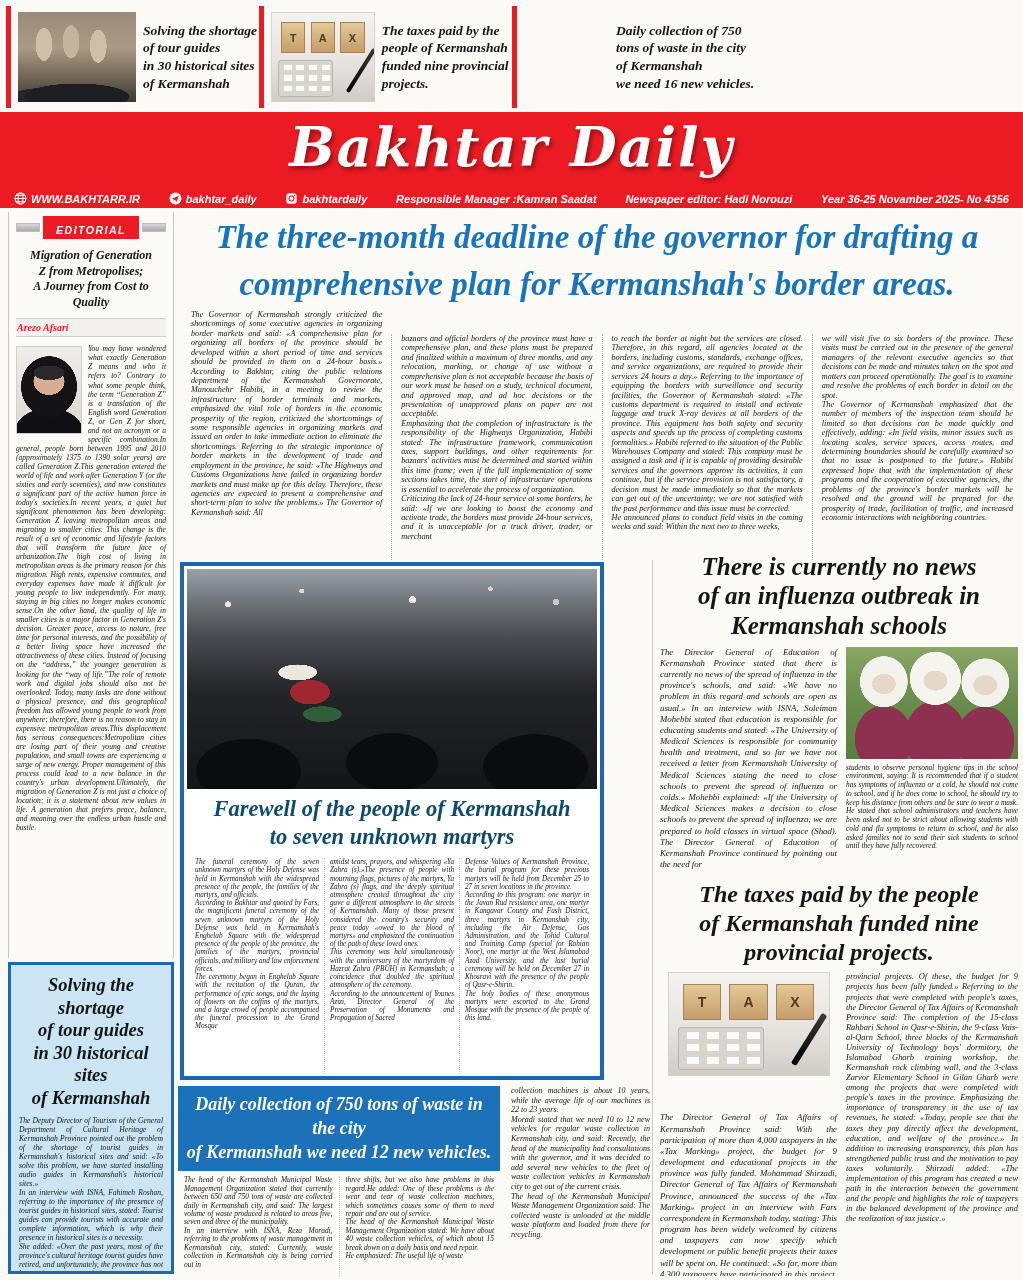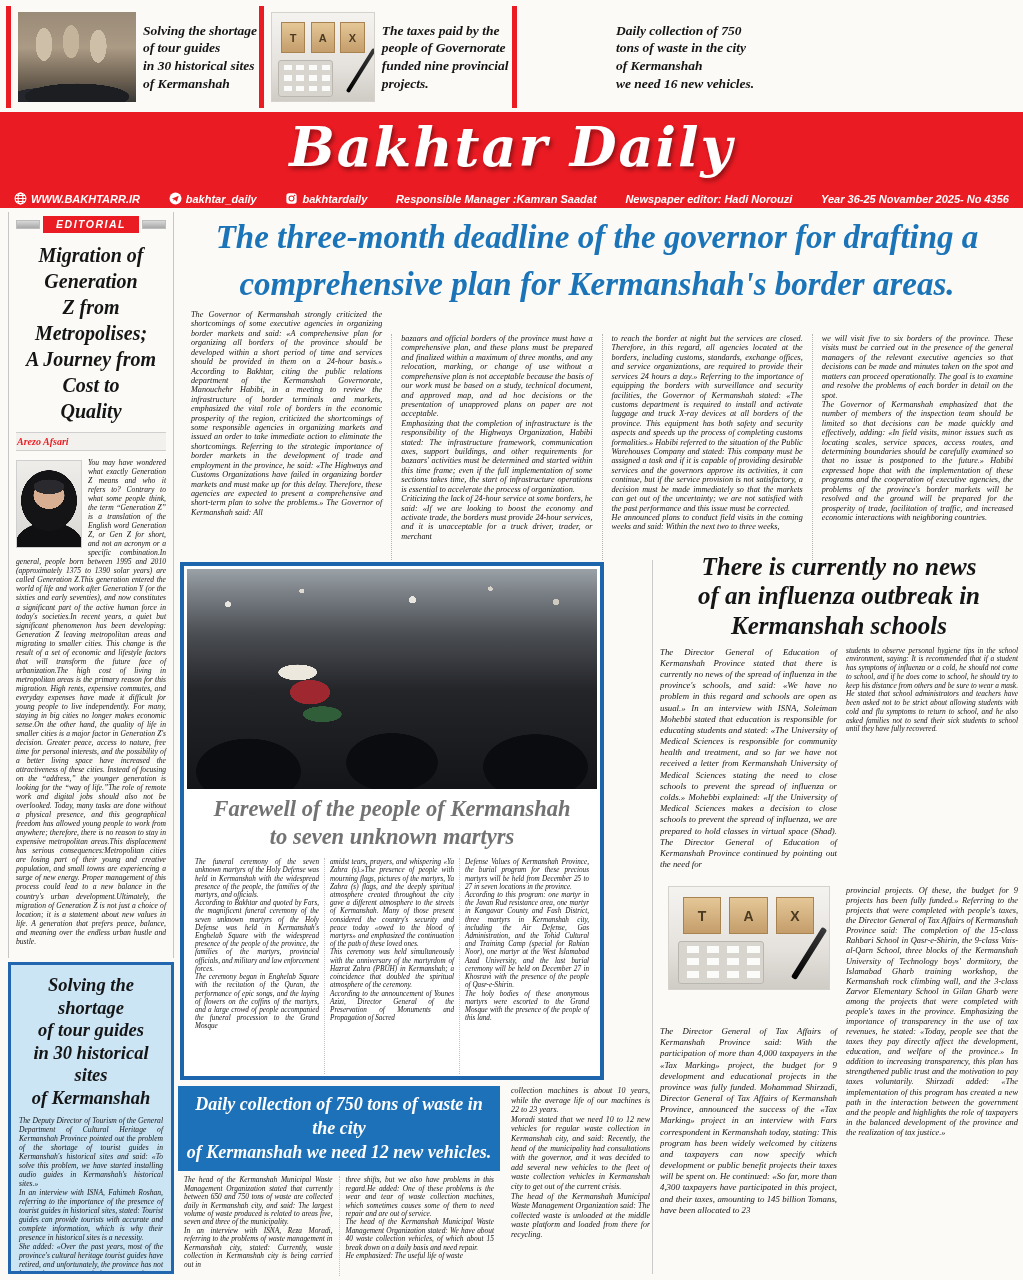--- a/index.html
+++ b/index.html
@@ -19,22 +19,22 @@
   .masthead { position:absolute; left:0; top:112px; width:1023px; height:96px; background:#ea1b23; }
   .mast-title { text-align:center; color:#fff; font-family:"DejaVu Serif", serif; font-weight:bold; font-style:italic; font-size:54px; line-height:70px; text-shadow:2px 3px 4px rgba(0,0,0,.4); letter-spacing:2px; }
   .mast-info { position:absolute; left:0; right:0; bottom:3px; display:flex; align-items:center; justify-content:space-between; padding:0 14px; color:#fff; font-family:"Liberation Sans", sans-serif; font-style:italic; font-weight:bold; font-size:11px; }
   .mi { display:flex; align-items:center; gap:4px; }
   .mi svg { width:13px; height:13px; flex:none; }
 
   
   .editorial { position:absolute; left:8px; top:212px; width:166px; height:746px; border-left:1px solid #c6c6c6; border-right:1px solid #c6c6c6; padding:4px 7px 0 7px; background:#fbfaf7; overflow:hidden; }
   .ed-label-row { display:flex; align-items:center; gap:3px; }
   .ed-bar { flex:1; height:9px; background:linear-gradient(180deg,#d8d8d8,#a8a8a8); border:1px solid #bdbdbd; }
-  .ed-label { background:#ea1b23; color:#fff; font-family:"Liberation Sans", sans-serif; font-weight:bold; font-style:italic; font-size:10.5px; letter-spacing:1.5px; padding:2px 13px 3px; }
-  .ed-title { text-align:center; font-weight:bold; font-style:italic; font-size:20px; line-height:1.3; margin:9px 0 8px; white-space:pre-line; }
+  .ed-label { background:#ea1b23; color:#fff; font-family:"Liberation Sans", sans-serif; font-weight:bold; font-style:italic; font-size:10.5px; letter-spacing:1.5px; padding:8px 13px 3px; }
+  .ed-title { text-align:center; font-weight:bold; font-style:italic; font-size:12px; line-height:1.3; margin:9px 0 8px; white-space:pre-line; }
   .ed-author { color:#ea1b23; font-weight:bold; font-style:italic; font-size:10px; border-top:1px solid #cfcfcf; border-bottom:1px solid #cfcfcf; padding:3px 1px; background:#f3f1ed; margin-bottom:7px; }
   .ed-body { font-size:7.6px; font-style:italic; text-align:justify; line-height:1.19; }
   .ed-photo { float:left; width:66px; height:88px; margin:2px 6px 2px 0;
     background:
       radial-gradient(ellipse 34% 12% at 50% 30%, #2a2a2e 0 70%, transparent 71%),
       radial-gradient(ellipse 40% 26% at 50% 40%, #d8ae93 0 60%, transparent 61%),
       radial-gradient(ellipse 62% 50% at 50% 46%, #141417 0 70%, transparent 71%),
       radial-gradient(ellipse 75% 38% at 50% 98%, #101013 0 70%, transparent 71%),
       linear-gradient(180deg,#efedea 0%, #d9d7d3 100%);
     border:1px solid #cfcfcf; }
@@ -59,33 +59,33 @@
       radial-gradient(circle 6px at 55% 14%, #e9e6df 60%, transparent 61%),
       radial-gradient(circle 4px at 74% 9%, #d8d4cc 60%, transparent 61%),
       radial-gradient(circle 5px at 90% 15%, #cfcabf 60%, transparent 61%),
       radial-gradient(ellipse 36px 22px at 30% 56%, #9e2730 0 55%, transparent 56%),
       radial-gradient(ellipse 32px 13px at 27% 47%, #ece8dd 0 60%, transparent 61%),
       radial-gradient(ellipse 32px 13px at 33% 66%, #2f5e38 0 60%, transparent 61%),
       radial-gradient(ellipse 70px 45px at 50% 88%, #0b0c0f 0 65%, transparent 66%),
       radial-gradient(ellipse 80px 50px at 15% 92%, #0b0c0f 0 65%, transparent 66%),
       radial-gradient(ellipse 80px 50px at 85% 90%, #0b0c0f 0 65%, transparent 66%),
       linear-gradient(180deg,#9aa2a8 0%, #7c8288 10%, #4a4d52 30%, #232529 55%, #141518 100%); }
-  .martyrs-headline { color:#737373; text-align:center; font-weight:bold; font-style:italic; font-size:22.5px; line-height:1.25; white-space:pre-line; padding:3px 0 4px; }
+  .martyrs-headline { color:#0c4a6e; text-align:center; font-weight:bold; font-style:italic; font-size:22.5px; line-height:1.25; white-space:pre-line; padding:3px 0 4px; }
   .martyrs-cols { display:flex; padding:3px 6px; height:222px; overflow:hidden; }
   .mcol { flex:1; padding:0 5px; font-size:7.2px; font-style:italic; text-align:justify; line-height:1.14; white-space:pre-line; }
   .mcol + .mcol { border-left:1px dotted #c0c0c0; }
 
   
   .vdiv { position:absolute; left:652px; top:560px; width:1px; height:714px; background:#c9c9c9; }
 
   .flu { position:absolute; left:660px; top:552px; width:358px; }
   .flu-headline { text-align:center; font-weight:bold; font-style:italic; font-size:25px; line-height:1.17; white-space:pre-line; }
   .flu-body { display:flex; margin-top:7px; height:232px; overflow:hidden; }
   .flu-col1 { width:186px; padding-right:9px; font-size:8.8px; font-style:italic; text-align:justify; line-height:1.27; }
-  .flu-right { flex:1; display:flex; }
+  .flu-right { flex:1; display:flex; flex-direction:column; }
   .girls-art { height:112px; flex:none; margin-bottom:5px;
     background:
       radial-gradient(ellipse 7% 9% at 22% 33%, #e6d7c8 0 98%, transparent 100%),
       radial-gradient(ellipse 14% 23% at 22% 31%, #f4f2ec 0 98%, transparent 100%),
       radial-gradient(ellipse 17% 30% at 22% 82%, #8e3050 0 98%, transparent 100%),
       radial-gradient(ellipse 7% 9% at 52% 30%, #e6d7c8 0 98%, transparent 100%),
       radial-gradient(ellipse 15% 24% at 52% 28%, #f6f4ef 0 98%, transparent 100%),
       radial-gradient(ellipse 18% 32% at 52% 80%, #8e3050 0 98%, transparent 100%),
       radial-gradient(ellipse 7% 9% at 81% 34%, #e6d7c8 0 98%, transparent 100%),
       radial-gradient(ellipse 14% 22% at 81% 32%, #f4f2ec 0 98%, transparent 100%),
@@ -146,21 +146,21 @@
     <div class="teaser">
       <div class="tbar"></div>
       <div class="timg tax-art tax-art-sm">
         <div class="tax-block b1">T</div>
         <div class="tax-block b2">A</div>
         <div class="tax-block b3">X</div>
         <div class="tax-calc"></div>
         <div class="tax-pen"></div>
       </div>
       <div class="ttext">The taxes paid by the
-people of Governorate
+people of Kermanshah
 funded nine provincial
 projects.</div>
     </div>
     <div class="teaser teaser-noimg">
       <div class="tbar"></div>
       <div class="ttext">Daily collection of 750
 tons of waste in the city
 of Kermanshah
 we need 16 new vehicles.</div>
     </div>
@@ -263,20 +263,23 @@
     <div class="flu-body">
       <div class="flu-col1">The Director General of Education of Kermanshah Province stated that there is currently no news of the spread of influenza in the province's schools, and said: «We have no problem in this regard and schools are open as usual.» In an interview with ISNA, Soleiman Mohebbi stated that education is responsible for educating students and stated: «The University of Medical Sciences is responsible for community health and treatment, and so far we have not received a letter from Kermanshah University of Medical Sciences stating the need to close schools to prevent the spread of influenza or colds.» Mohebbi explained: «If the University of Medical Sciences makes a decision to close schools to prevent the spread of influenza, we are prepared to hold classes in virtual space (Shad). The Director General of Education of Kermanshah Province continued by pointing out the need for</div>
       <div class="flu-right">
         <div class="girls-art"></div>
         <div class="flu-col2">students to observe personal hygiene tips in the school environment, saying: It is recommended that if a student has symptoms of influenza or a cold, he should not come to school, and if he does come to school, he should try to keep his distance from others and be sure to wear a mask. He stated that school administrators and teachers have been asked not to be strict about allowing students with cold and flu symptoms to return to school, and he also asked families not to send their sick students to school until they have fully recovered.</div>
       </div>
     </div>
   </section>
 
   <section class="tax">
+    <h2 class="tax-headline">The taxes paid by the people
+of Kermanshah funded nine
+provincial projects.</h2>
     <div class="tax-body">
       <div class="tax-left">
         <div class="tax-art tax-art-lg">
           <div class="tax-block b1">T</div>
           <div class="tax-block b2">A</div>
           <div class="tax-block b3">X</div>
           <div class="tax-calc"></div>
           <div class="tax-pen"></div>
         </div>
         <div class="tax-col1">The Director General of Tax Affairs of Kermanshah Province said: With the participation of more than 4,000 taxpayers in the «Tax Marking» project, the budget for 9 development and educational projects in the province was fully funded. Mohammad Shirzadi, Director General of Tax Affairs of Kermanshah Province, announced the success of the «Tax Marking» project in an interview with Fars correspondent in Kermanshah today, stating: This program has been widely welcomed by citizens and taxpayers can now specify which development or public benefit projects their taxes will be spent on. He continued: «So far, more than 4,300 taxpayers have participated in this project, and their taxes, amounting to 145 billion Tomans, have been allocated to 23</div>

